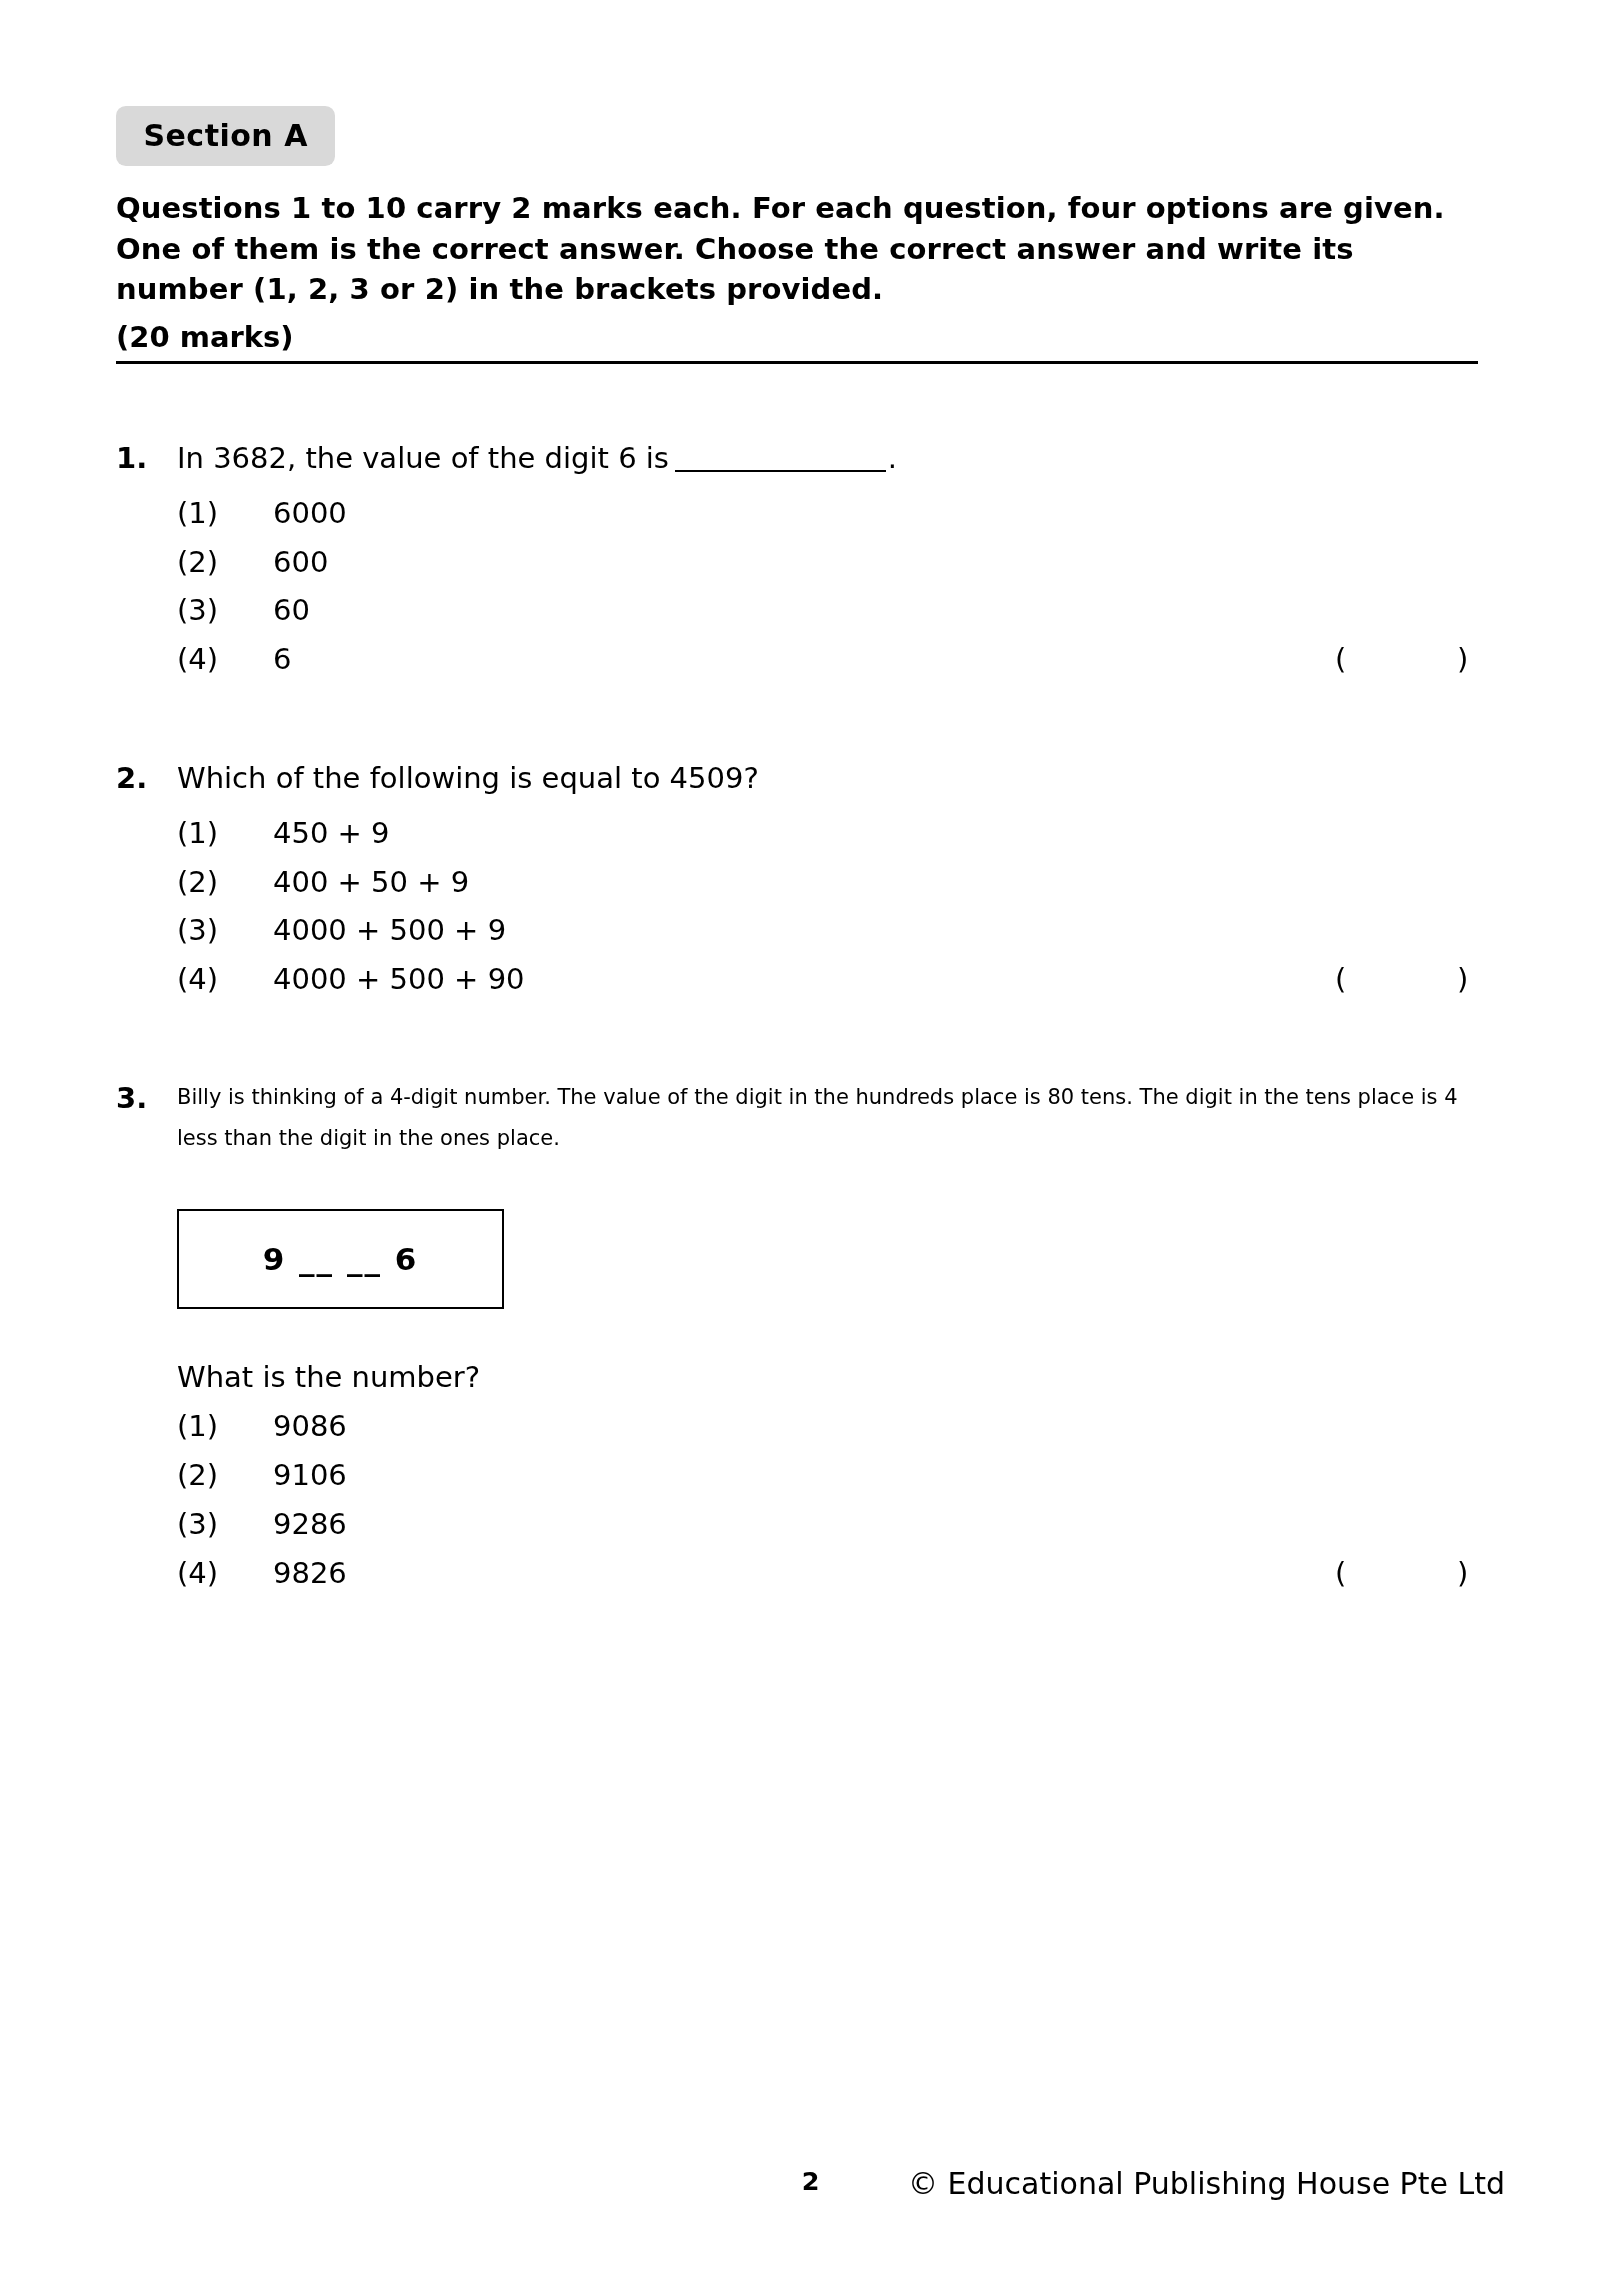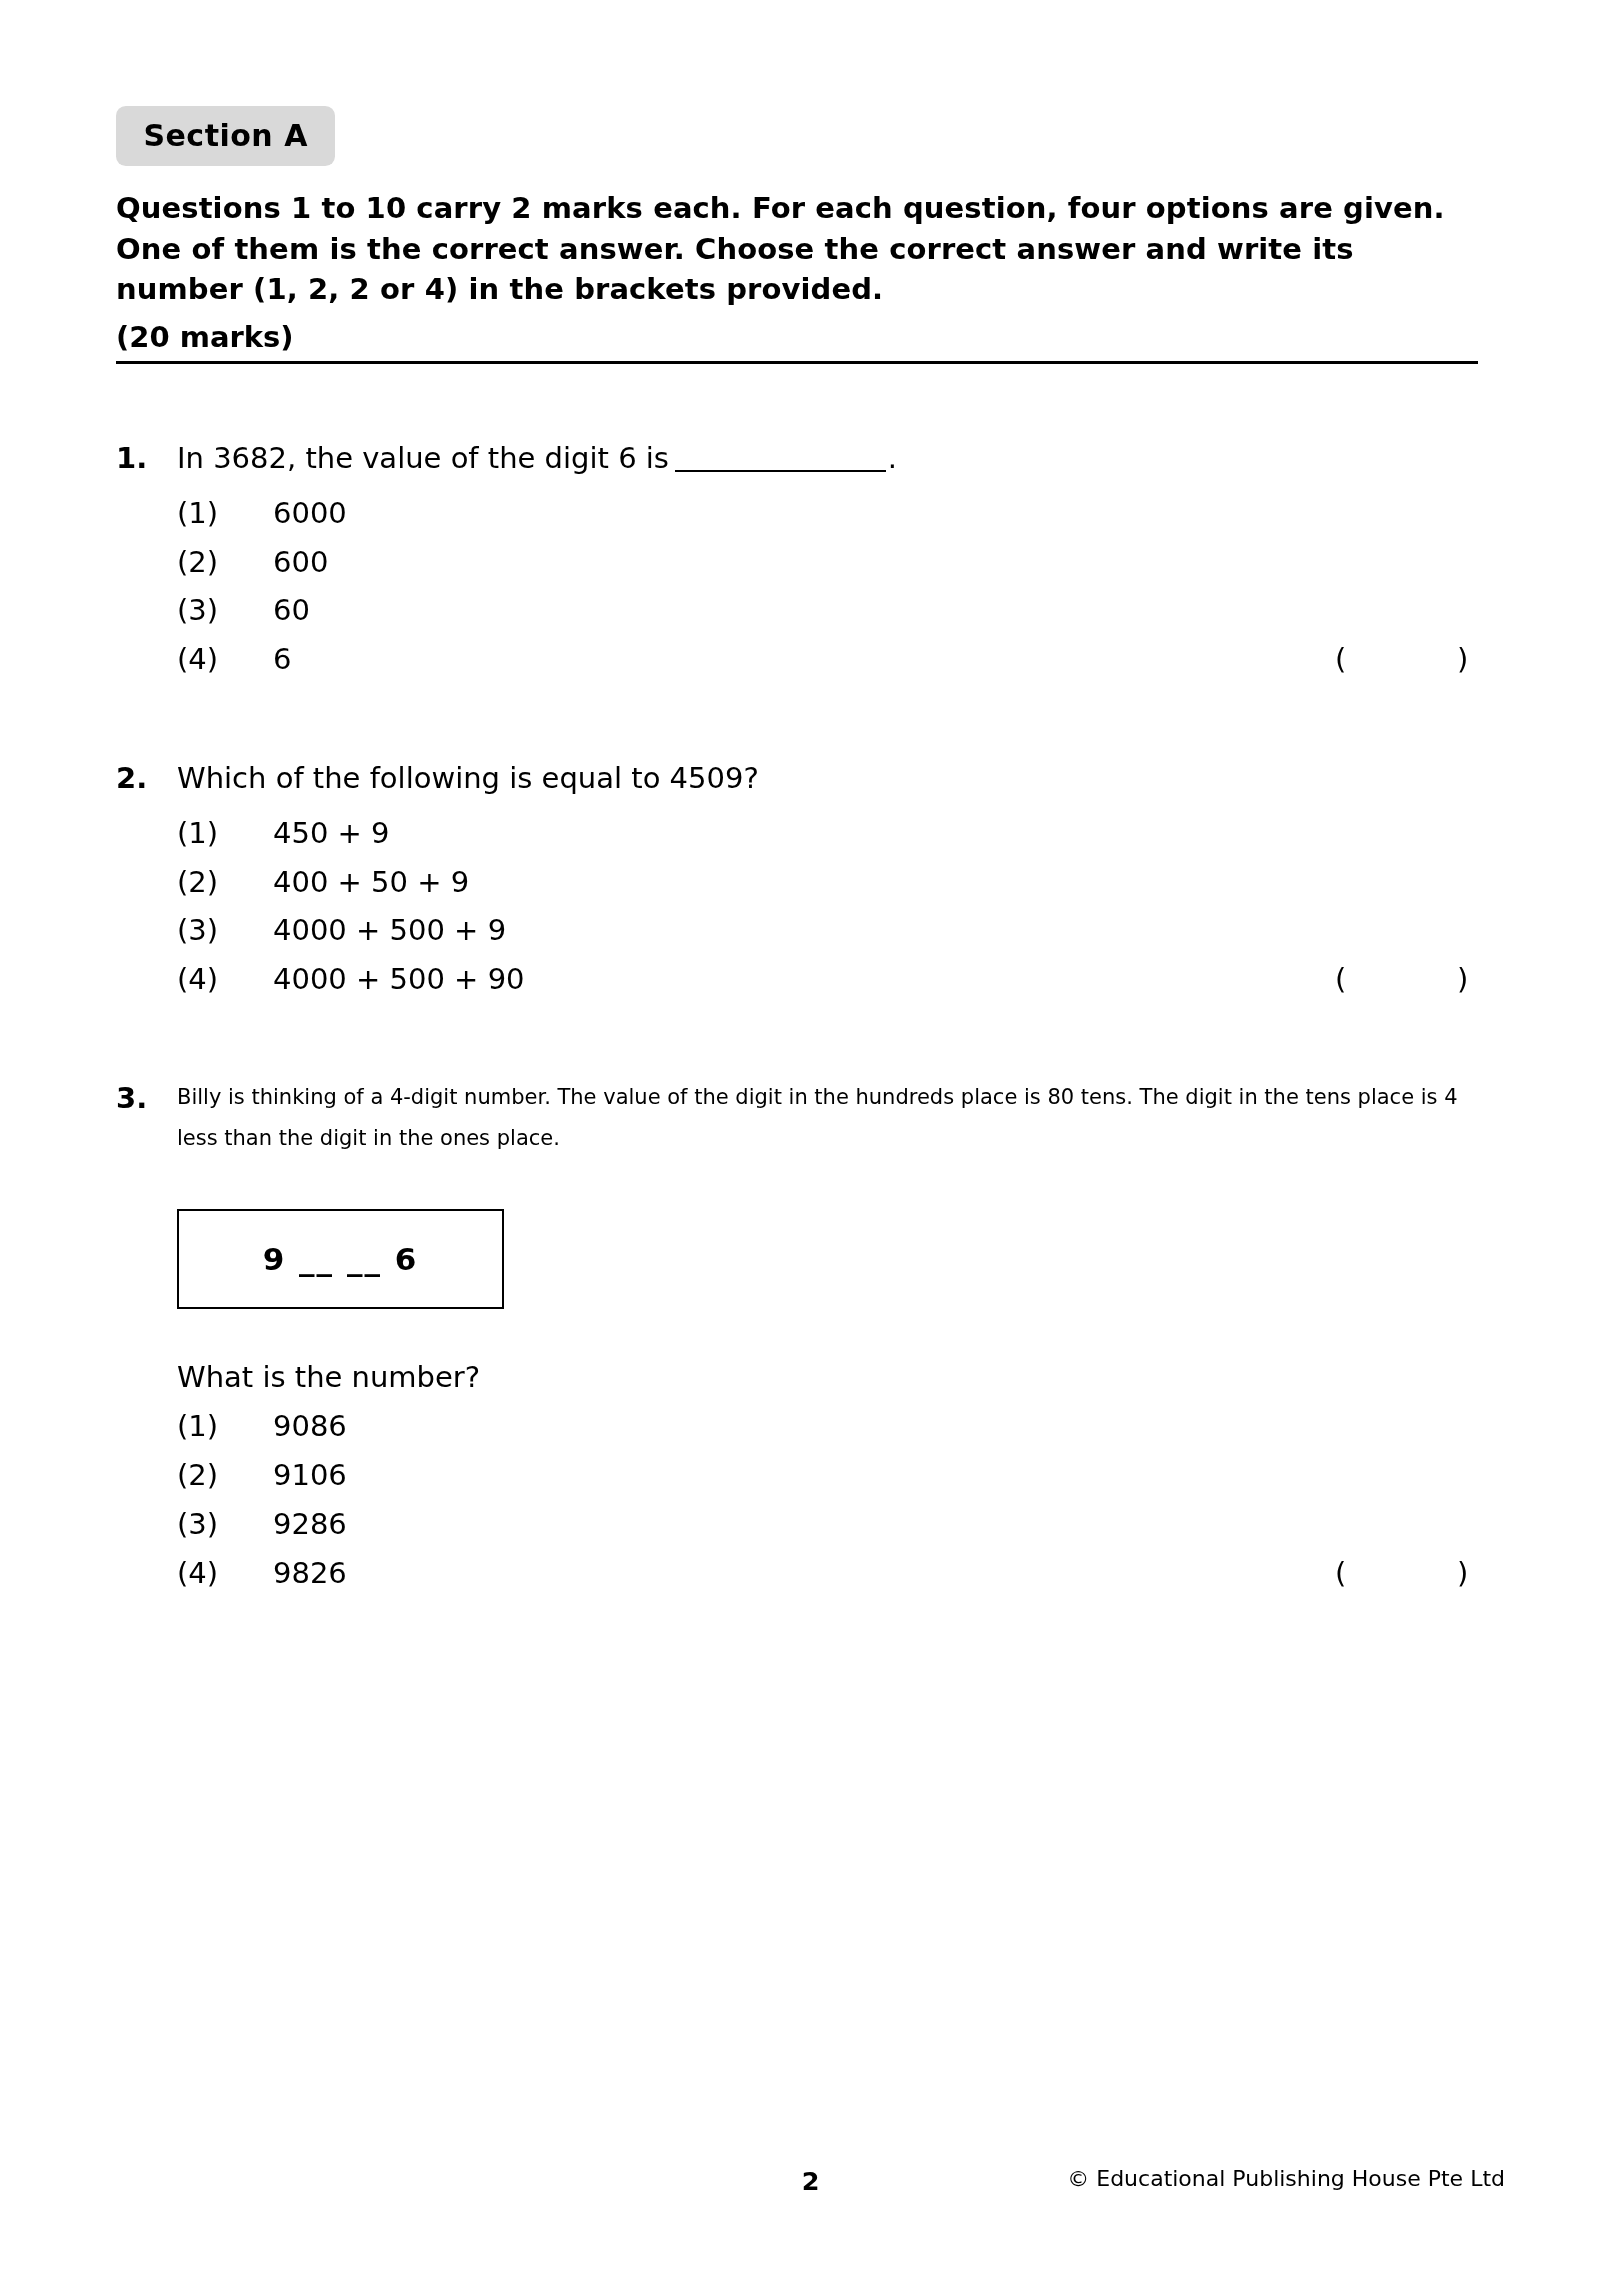--- a/index.html
+++ b/index.html
@@ -148,33 +148,33 @@
   .page-number {
     position: absolute;
     left: 50%;
     transform: translateX(-50%);
     font-size: 25.5px;
     font-weight: bold;
   }
   .copyright {
     position: absolute;
     right: 0;
-    font-size: 22px;
+    font-size: 30px;
   }
 </style>
 </head>
 <body>
 
 <div class="page">
 
   <div class="content">
 
     <div class="section-badge">Section A</div>
 
-    <div class="instructions">Questions 1 to 10 carry 2 marks each. For each question, four options are given. One of them is the correct answer. Choose the correct answer and write its number (1, 2, 2 or 4) in the brackets provided.</div>
+    <div class="instructions">Questions 1 to 10 carry 2 marks each. For each question, four options are given. One of them is the correct answer. Choose the correct answer and write its number (1, 2, 3 or 2) in the brackets provided.</div>
 
     <div class="marks">(20 marks)</div>
 
     <div class="rule"></div>
 
     
     <div class="question">
       <div class="qnum">1.</div>
       <div class="qbody">
         <div class="qtext">

